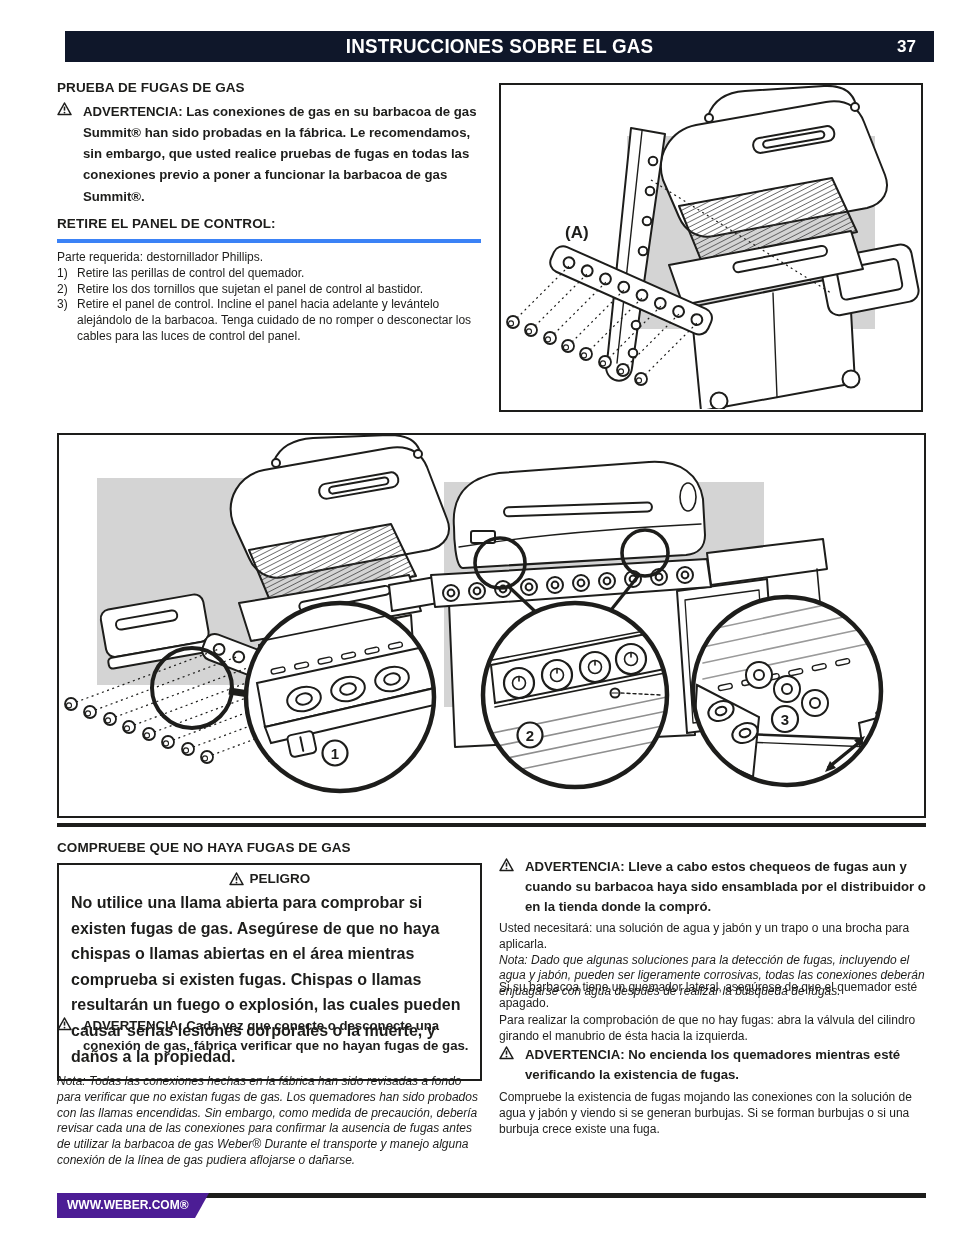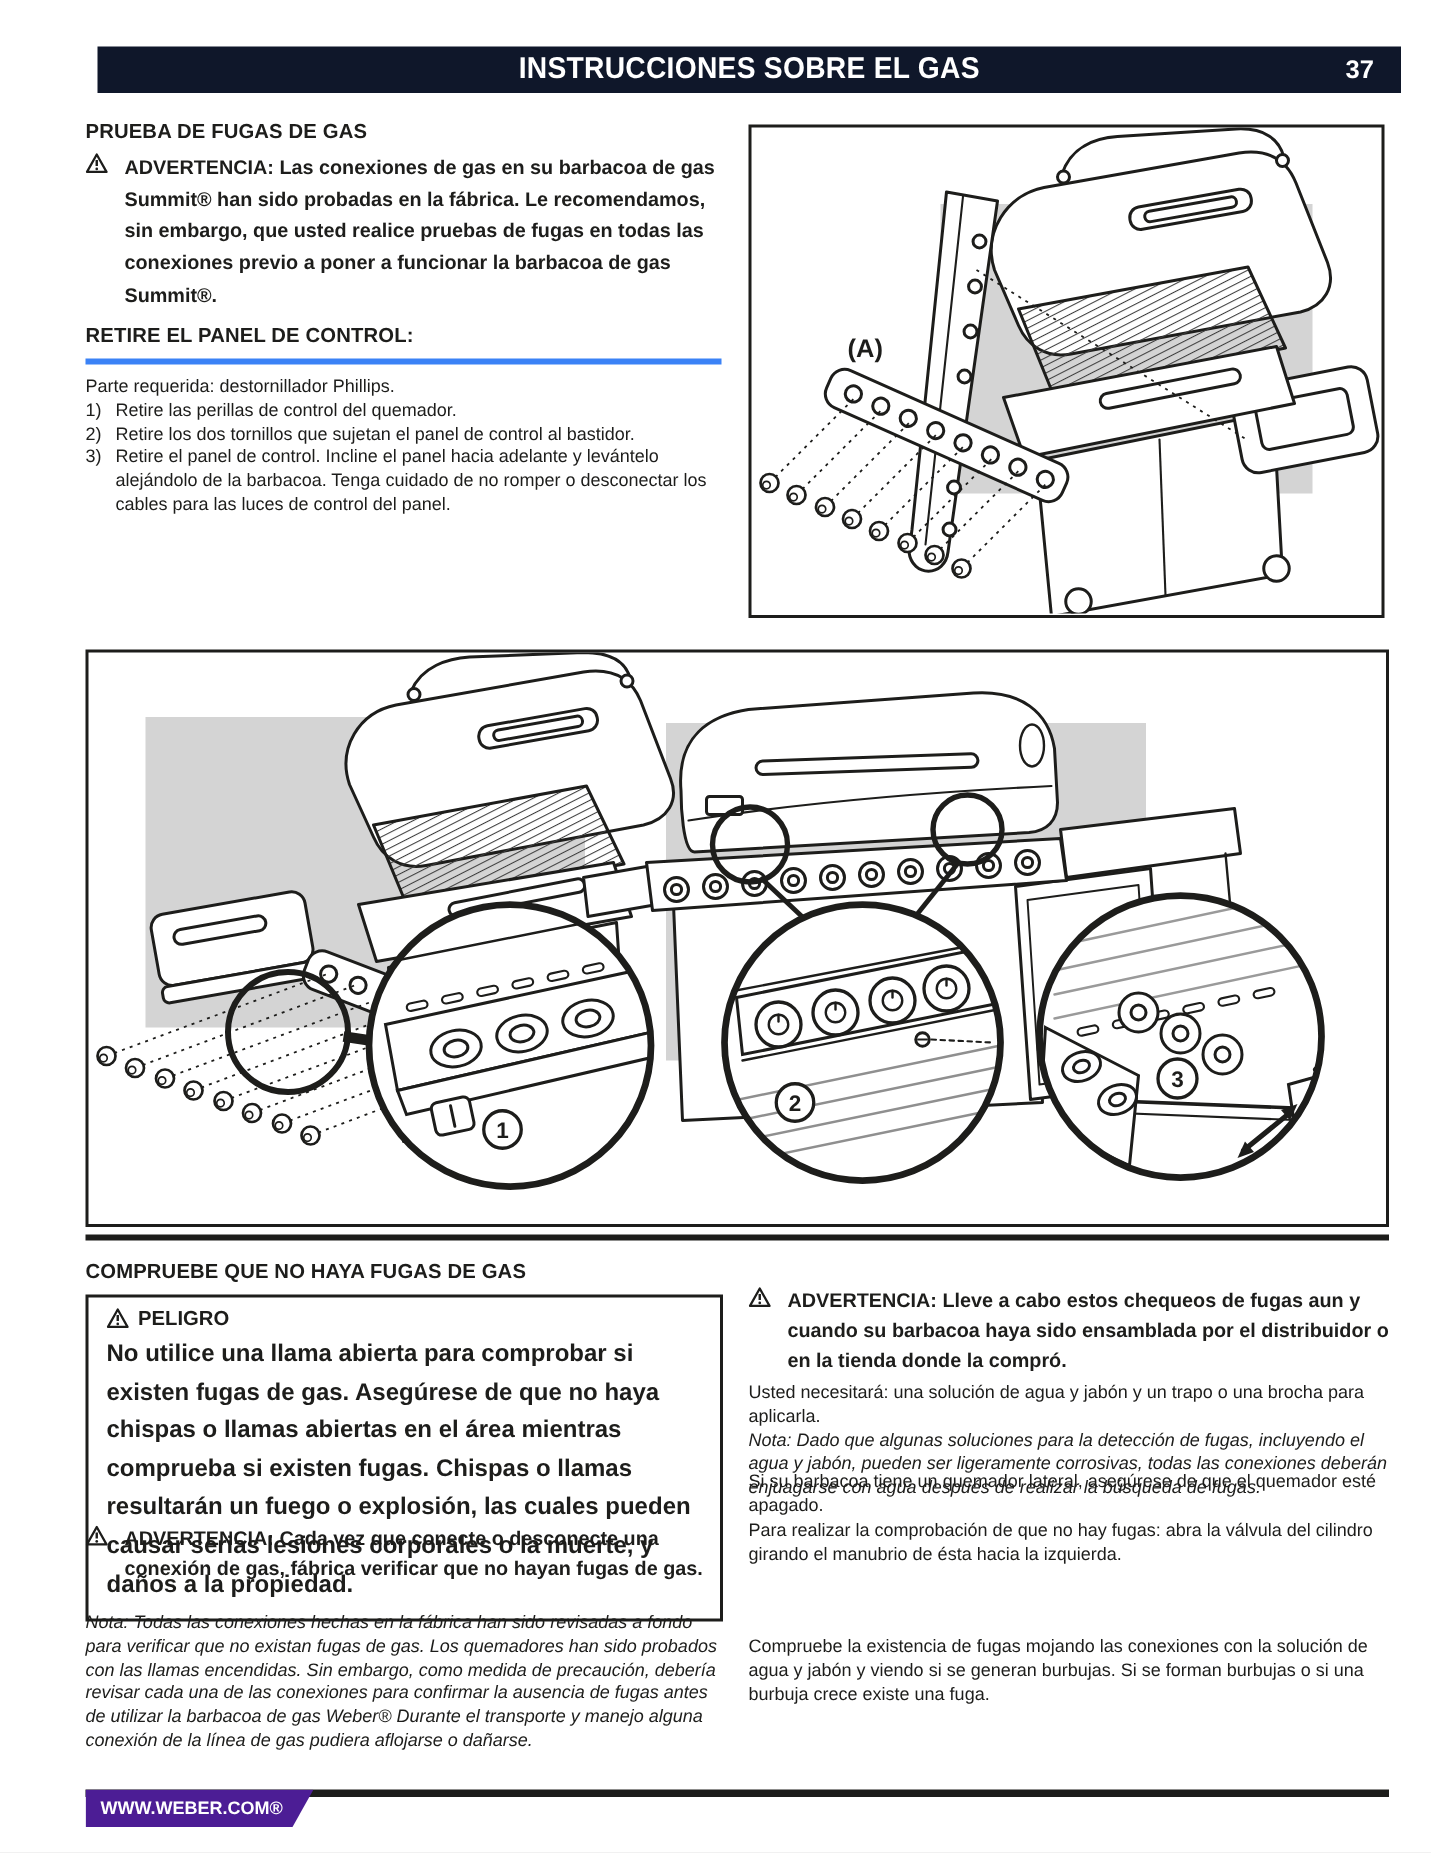--- a/index.html
+++ b/index.html
@@ -24,21 +24,21 @@
   .warn-ic{flex:0 0 26px;padding-top:1px;}
   .warn-txt{font-size:13.2px;font-weight:bold;line-height:1.5;}
   .warn-txt.loose{line-height:1.6;}
   .step{display:flex;}
   .step-num{flex:0 0 20px;}
   .step-text{flex:1;}
   .thick-rule{left:57px;top:823px;width:869px;height:4px;background:#1d1d1b;}
   
   .danger-box{left:57px;top:863px;width:425px;border:2.5px solid #1d1d1b;box-sizing:border-box;
         padding:6px 12px 10px 12px;background:#fff;}
-  .danger-title{display:flex;align-items:center;gap:6px;
+  .danger-title{display:flex;justify-content:center;align-items:center;gap:6px;
         font-size:13.5px;font-weight:bold;margin-bottom:4px;}
   .danger-text{font-size:16px;font-weight:bold;line-height:1.6;}
   
   .figure{border:2.5px solid #1d1d1b;box-sizing:border-box;background:#fff;}
   .fig-a{left:499px;top:83px;width:424px;height:329px;}
   .fig-steps{left:57px;top:433px;width:869px;height:385px;}
   svg{display:block;}
 </style>
 </head>
 <body>
@@ -484,19 +484,29 @@
 
   <div class="abs body" style="left:499px;top:921px;width:430px;">
     <div>Usted necesitará: una solución de agua y jabón y un trapo o una brocha para aplicarla.</div>
     <div class="italic">Nota: Dado que algunas soluciones para la detección de fugas, incluyendo el agua y jabón, pueden ser ligeramente corrosivas, todas las conexiones deberán enjuagarse con agua después de realizar la búsqueda de fugas.</div>
   </div>
 
   <div class="abs body" style="left:499px;top:980px;width:430px;">Si su barbacoa tiene un quemador lateral, asegúrese de que el quemador esté apagado.</div>
 
   <div class="abs body" style="left:499px;top:1013px;width:430px;">Para realizar la comprobación de que no hay fugas: abra la válvula del cilindro girando el manubrio de ésta hacia la izquierda.</div>
 
+  <div class="abs warnrow" style="left:499px;top:1045px;width:432px;">
+    <span class="warn-ic">
+      <svg width="15" height="14" viewBox="0 0 15 14">
+          <path d="M7.5,1 L14,12.6 H1 Z" fill="none" stroke="#1d1d1b" stroke-width="1.5" stroke-linejoin="round"></path>
+          <line x1="7.5" y1="4.6" x2="7.5" y2="8.6" stroke="#1d1d1b" stroke-width="1.6"></line>
+          <circle cx="7.5" cy="10.6" r="0.9" fill="#1d1d1b"></circle>
+        </svg>
+    </span>
+    <span class="warn-txt">ADVERTENCIA: No encienda los quemadores mientras esté verificando la existencia de fugas.</span>
+  </div>
 
   <div class="abs body" style="left:499px;top:1090px;width:430px;">Compruebe la existencia de fugas mojando las conexiones con la solución de agua y jabón y viendo si se generan burbujas. Si se forman burbujas o si una burbuja crece existe una fuga.</div>
 
   <div class="abs footer-line"></div>
   <div class="abs footer-tag">WWW.WEBER.COM®</div>
 
 </div>
 
 </body></html>

